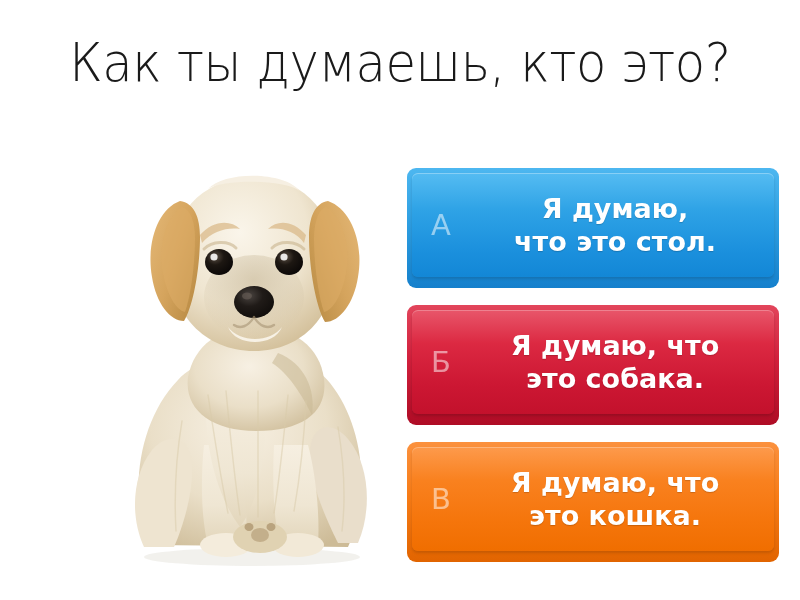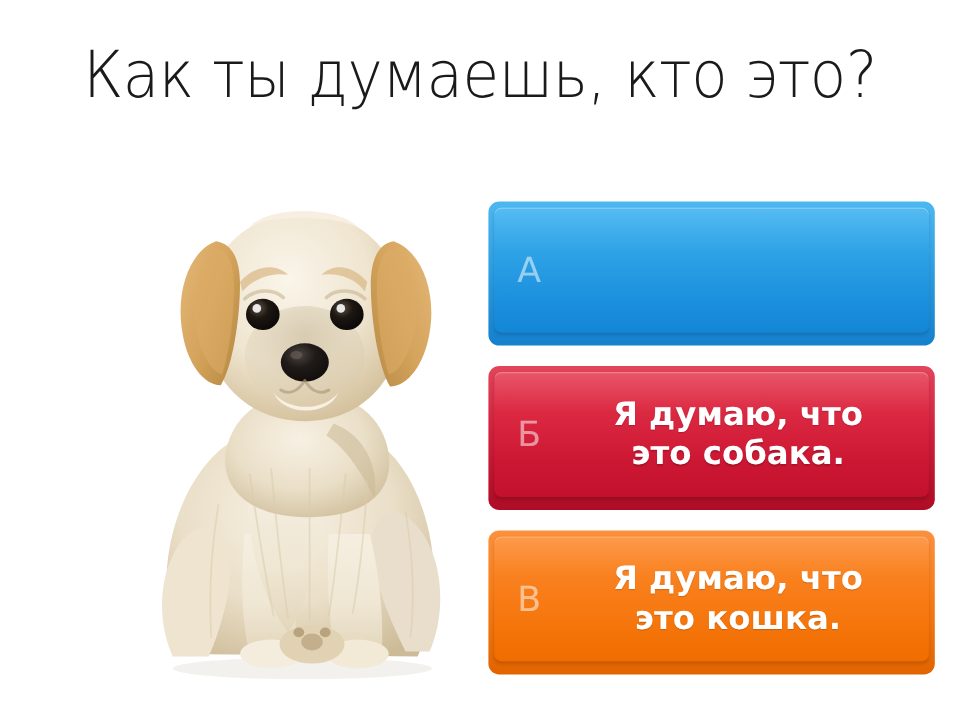--- a/index.html
+++ b/index.html
@@ -250,20 +250,22 @@
         <path d="M230 282 C236 318 238 352 234 386"></path>
       </g>
     </svg>
   </div>
 
   <div id="answers">
 
     <div class="answer-button a">
       <div class="answer-face">
         <div class="answer-letter">А</div>
+        <div class="answer-text">Я думаю,
+что это стол.</div>
       </div>
     </div>
 
     <div class="answer-button b">
       <div class="answer-face">
         <div class="answer-letter">Б</div>
         <div class="answer-text">Я думаю, что
 это собака.</div>
       </div>
     </div>

